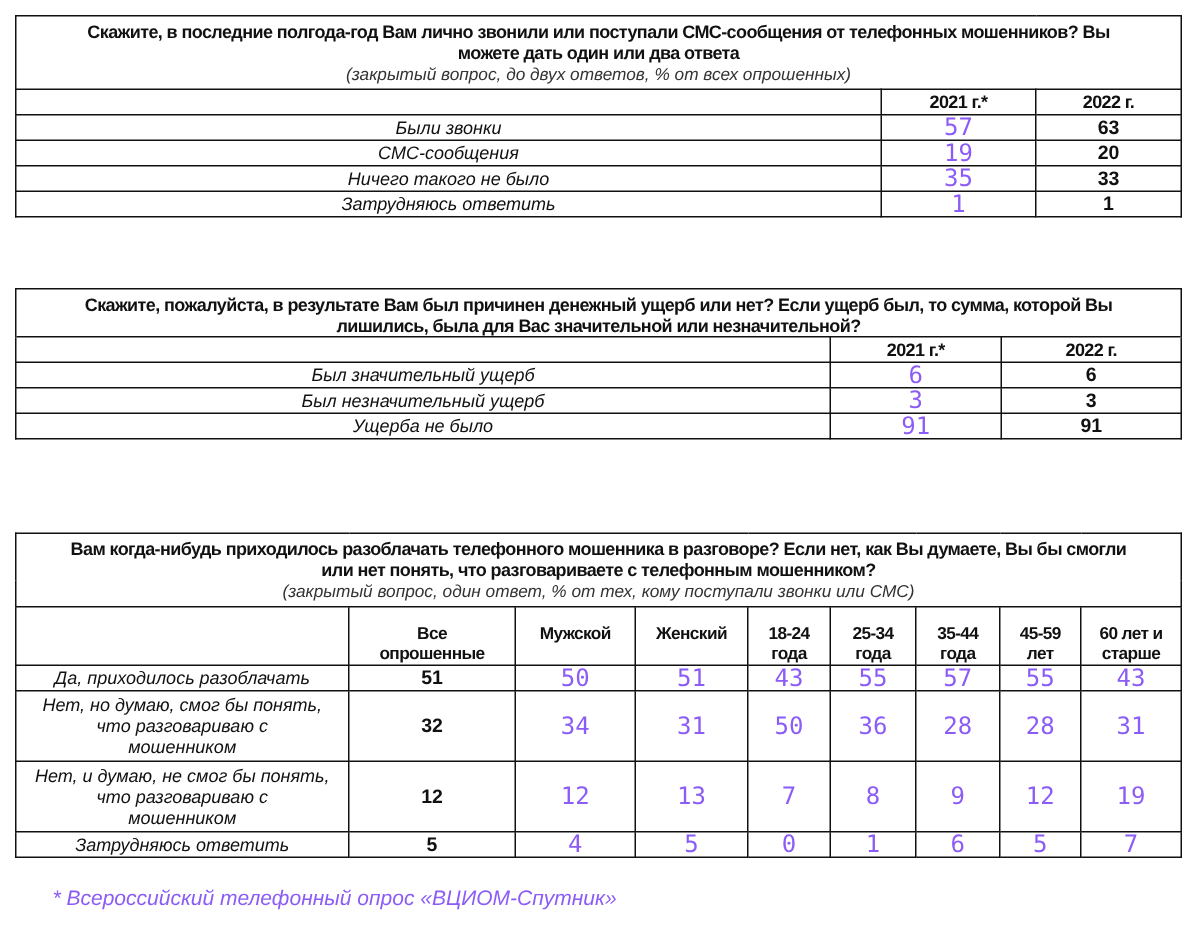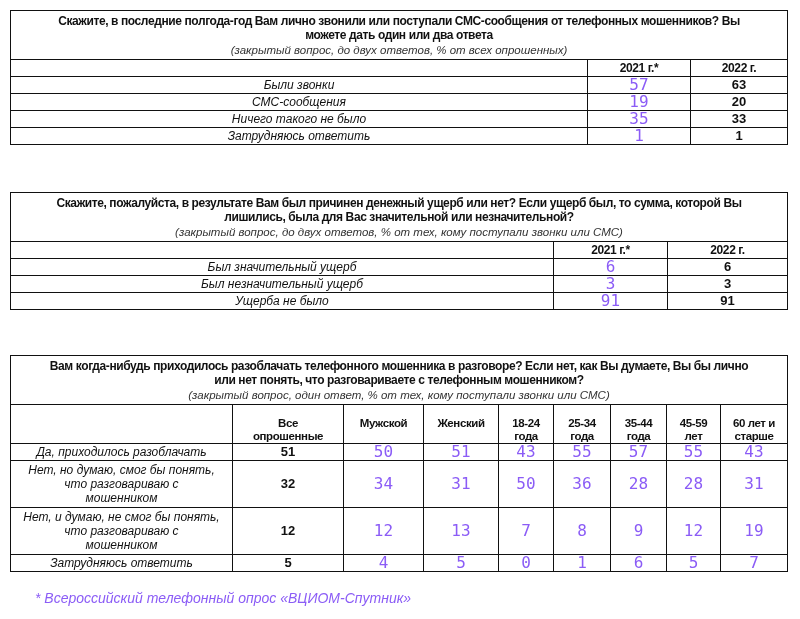--- a/index.html
+++ b/index.html
@@ -73,23 +73,20 @@
       <col style="width:114px">
       <col style="width:120px">
     </colgroup>
   <tbody>
       <tr>
     <td colspan="3" class="title">
       <div>Скажите, пожалуйста, в результате Вам был причинен денежный ущерб или нет? Если ущерб был, то сумма, которой Вы</div>
       <div>лишились, была для Вас значительной или незначительной?</div>
     </td>
   </tr>
-  <tr>
-        <td colspan="3" class="sub">(закрытый вопрос, до двух ответов, % от тех, кому поступали звонки или СМС)</td>
-      </tr>
   <tr class="row18">
     <td></td>
     <td class="colhead">2021 г.*</td>
     <td class="colhead">2022 г.</td>
   </tr>
   <tr class="row18">
     <td class="lbl">Был значительный ущерб</td>
     <td class="num">6</td>
     <td class="num b">6</td>
   </tr>
@@ -114,21 +111,21 @@
       <col style="width:75px">
     <col style="width:55px">
       <col style="width:57px">
       <col style="width:56px">
       <col style="width:54px">
       <col style="width:67px">
   </colgroup>
   <tbody>
       <tr>
     <td colspan="9" class="title">
-      <div>Вам когда-нибудь приходилось разоблачать телефонного мошенника в разговоре? Если нет, как Вы думаете, Вы бы лично</div>
+      <div>Вам когда-нибудь приходилось разоблачать телефонного мошенника в разговоре? Если нет, как Вы думаете, Вы бы смогли</div>
       <div>или нет понять, что разговариваете с телефонным мошенником?</div>
     </td>
   </tr>
   <tr>
         <td colspan="9" class="sub">(закрытый вопрос, один ответ, % от тех, кому поступали звонки или СМС)</td>
       </tr>
   <tr style="height:34px">
     <td></td>
     <td class="colhead">
           <div>Все</div>

